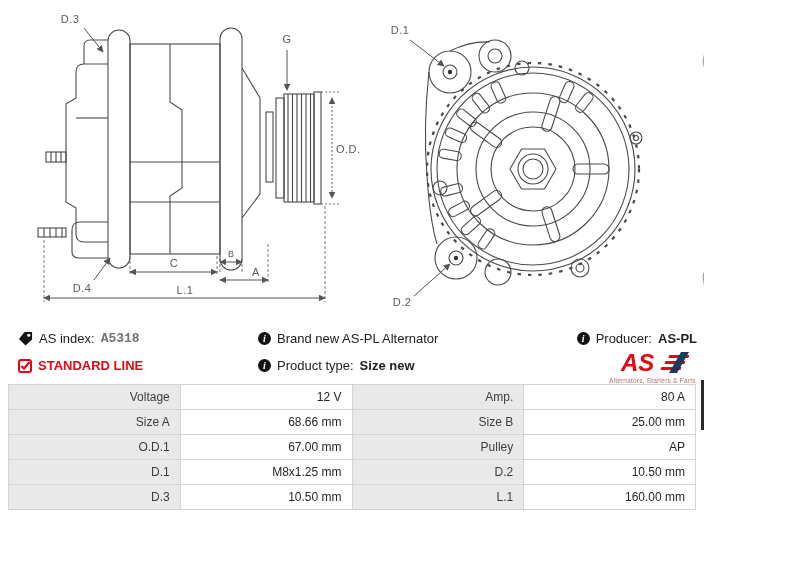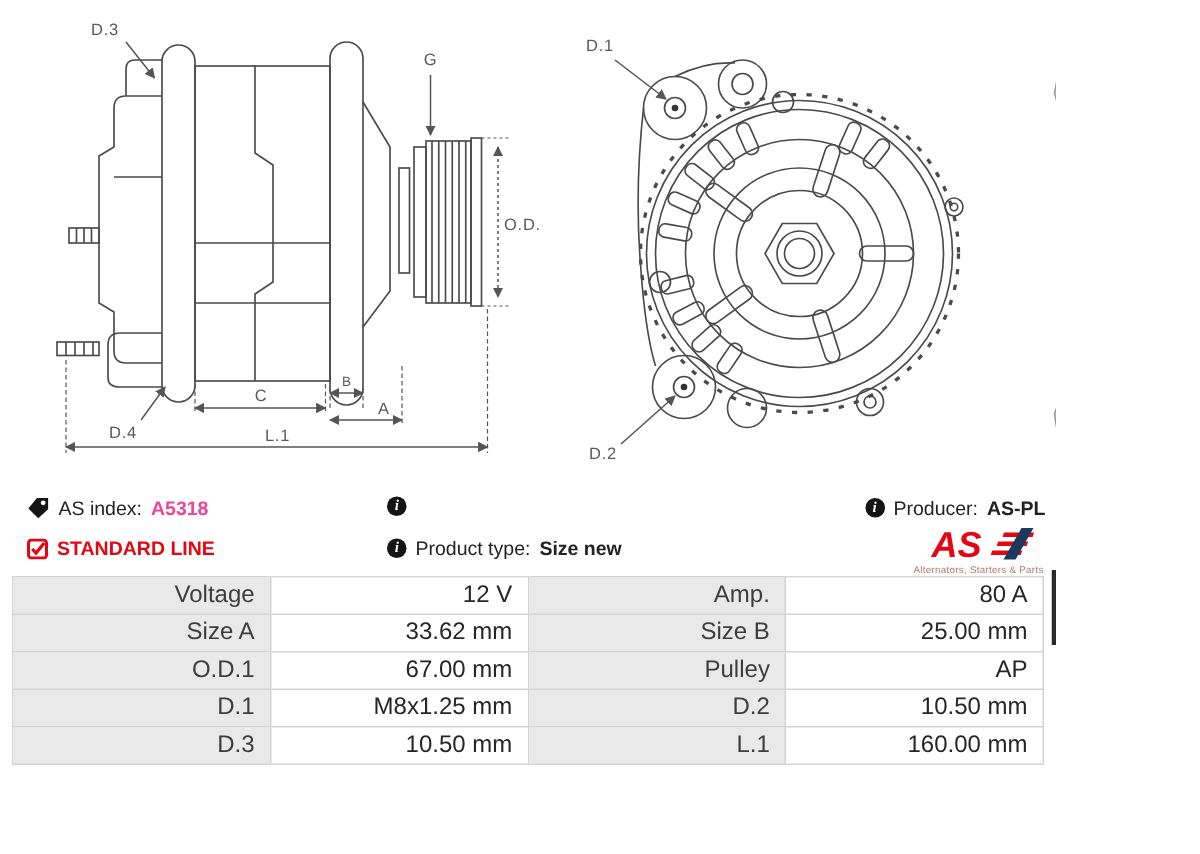--- a/index.html
+++ b/index.html
@@ -25,31 +25,31 @@
   .legend-row .desc{flex:1;padding-left:4px;white-space:nowrap;}
   .legend-row.g{background:#d9d9d9;}
   .legend-row.w{background:#efefef;}
   .legend-spacer{height:3px;}
 
   
   .info-band{position:absolute;left:10px;top:326px;width:687px;height:58px;font-size:13px;}
   .info-item{position:absolute;display:flex;align-items:center;gap:6px;white-space:nowrap;}
   .bold{font-weight:bold;}
   .red{color:#e30613;}
-  .navy{color:#ec4899;}
+  .navy{color:#737373;font-family:Liberation Mono, monospace;}
   .info-icon{display:inline-flex;width:13px;height:13px;border-radius:50%;background:#141414;
              color:#fff;font-family:"Liberation Serif",serif;font-style:italic;font-weight:bold;
              font-size:10px;align-items:center;justify-content:center;flex:0 0 13px;}
   .logo-box{position:absolute;top:24px;right:0;width:88px;text-align:left;}
   .logo-tagline{font-size:6.5px;color:#b3736b;letter-spacing:.2px;margin-top:-2px;white-space:nowrap;}
 
   
   .spec-table{position:absolute;left:8px;top:384px;width:688px;border-collapse:collapse;
               table-layout:fixed;}
-  .spec-table td{border:1px solid #d4d4d4;height:24px;font-size:16px;text-align:right;
+  .spec-table td{border:1px solid #d4d4d4;height:24px;font-size:12px;text-align:right;
                  padding:0 10px 0 4px;overflow:hidden;white-space:nowrap;}
   .spec-table td.lbl{background:#e9e9e9;color:#3d3d3d;}
   .spec-table td.val{background:#ffffff;color:#262626;}
 </style>
 </head>
 <body>
 
 <div class="page">
 
   <svg class="svg-abs" style="left:20px;top:6px;" width="340" height="306" viewBox="0 0 340 306">
@@ -289,20 +289,21 @@
     <div class="info-item" style="left:8px;top:32px;align-items:flex-end;">
       <svg width="14" height="14" viewBox="0 0 14 14">
         <rect x="1" y="1" width="12" height="12" rx="2" fill="none" stroke="#e30613" stroke-width="2"></rect>
         <path d="M3.5,7 L6,9.7 L11.5,3" fill="none" stroke="#e30613" stroke-width="2.2"></path>
       </svg>
       <span class="bold red">STANDARD LINE</span>
     </div>
 
     <div class="info-item" style="left:248px;top:5px;">
       <span class="info-icon">i</span>
+      <span>Brand new AS-PL Alternator</span>
     </div>
 
     <div class="info-item" style="left:248px;top:32px;">
       <span class="info-icon">i</span>
       <span>Product type:</span>
       <span class="bold">Size new</span>
     </div>
 
     <div class="info-item" style="right:0;top:5px;">
       <span class="info-icon">i</span>
@@ -327,21 +328,21 @@
   <table class="spec-table">
     <tbody>
       <tr>
         <td class="lbl">Voltage</td>
         <td class="val">12 V</td>
         <td class="lbl">Amp.</td>
         <td class="val">80 A</td>
       </tr>
       <tr>
         <td class="lbl">Size A</td>
-        <td class="val">33.62 mm</td>
+        <td class="val">68.66 mm</td>
         <td class="lbl">Size B</td>
         <td class="val">25.00 mm</td>
       </tr>
       <tr>
         <td class="lbl">O.D.1</td>
         <td class="val">67.00 mm</td>
         <td class="lbl">Pulley</td>
         <td class="val">AP</td>
       </tr>
       <tr>

